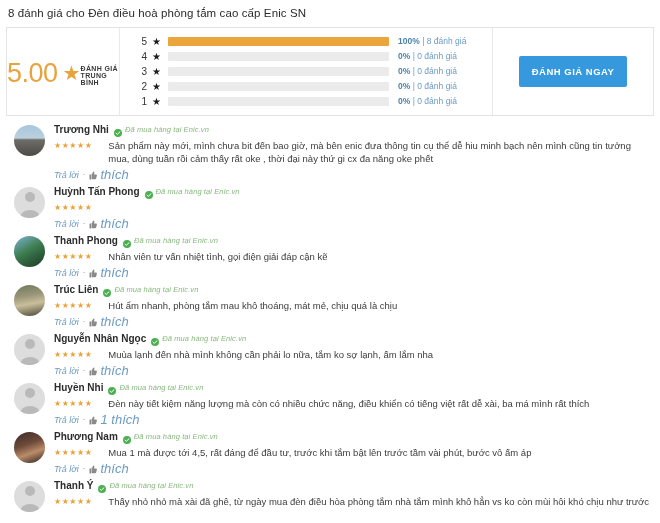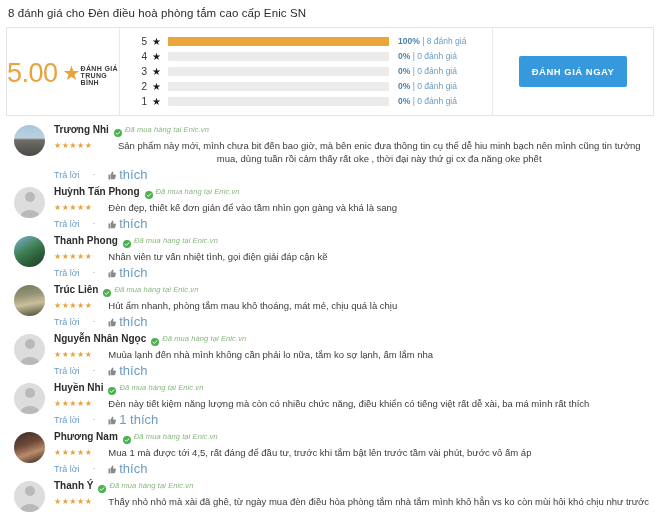--- a/index.html
+++ b/index.html
@@ -128,21 +128,20 @@
     cursor: pointer;
     font-family: "Liberation Sans", sans-serif;
   }
 
   
   .reviews { padding: 5px 6px 0 6px; }
   .review {
     display: flex;
     align-items: flex-start;
     padding: 3px 0 2px 0;
-    text-align: center;
   }
   .avatar {
     width: 31px; height: 31px;
     border-radius: 50%;
     flex: 0 0 31px;
     margin: 1px 9px 0 8px;
     overflow: hidden;
     position: relative;
   }
   .avatar.blank { background: #dddddd; }
@@ -217,21 +216,22 @@
     line-height: 13px;
     margin-left: 16px;
   }
   .ractions {
     margin-top: 4px;
     font-size: 9px;
     color: #6b9bc3;
     line-height: 12px;
     display: flex;
     align-items: center;
-    gap: 13px;
+    gap: 4px;
+    font-style: italic;
   }
   .reply-link { color: #6b9bc3; cursor: pointer; }
   .dot-sep { color: #8a8a8a; font-size: 8px; }
   .like-wrap { display: inline-flex; align-items: center; gap: 3px; cursor: pointer; }
   .thumb-ico { width: 8px; height: 9px; display: inline-block; }
   .like-text { color: #6b9bc3; font-size: 13px; }
 </style>
 </head>
 <body>
 
@@ -344,21 +344,20 @@
           <span class="verified">
             <span class="check-ico"><svg width="8" height="8" viewBox="0 0 16 16">
                   <circle cx="8" cy="8" r="8" fill="#4caf50"></circle>
                   <path d="M4 8.3l2.5 2.4L12 5.5" stroke="#fff" stroke-width="2" fill="none" stroke-linecap="round"></path>
                 </svg></span>
             <span class="vtext">Đã mua hàng tại Enic.vn</span>
           </span>
         </div>
         <div class="rtext-line">
           <span class="stars">★★★★★</span>
-          <span class="rtext">Đèn đẹp, thiết kế đơn giản để vào tầm nhìn gọn gàng và khá là sang</span>
         </div>
         <div class="ractions">
           <span class="reply-link">Trả lời</span>
           <span class="dot-sep">·</span>
           <span class="like-wrap">
             <span class="thumb-ico"><svg width="8" height="9" viewBox="0 0 16 18">
                   <path d="M1 7h3v10H1z" fill="#8a8a8a"></path>
                   <path d="M5 7l4-6c1.6 0 2.2 1 1.8 2.4L10 7h4.2c1.1 0 1.9 1 1.6 2.1l-1.5 6c-.2.9-1 1.5-1.9 1.5H5z" fill="#8a8a8a"></path>
                 </svg></span>
             <span class="like-text">thích</span>

